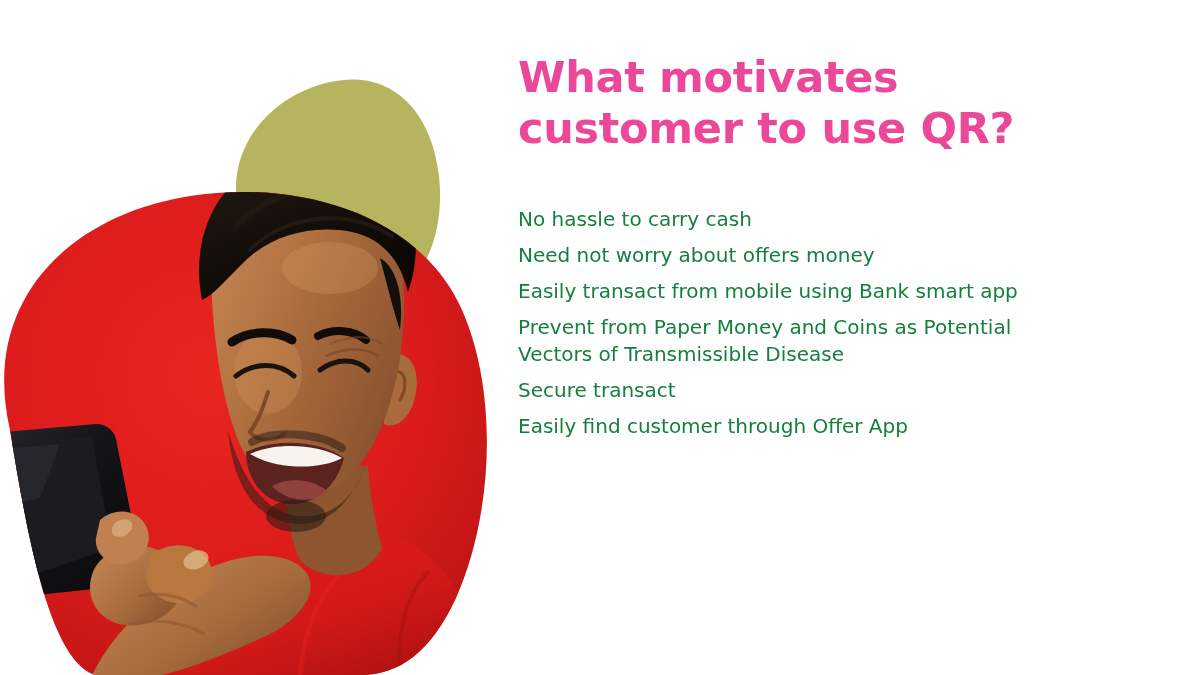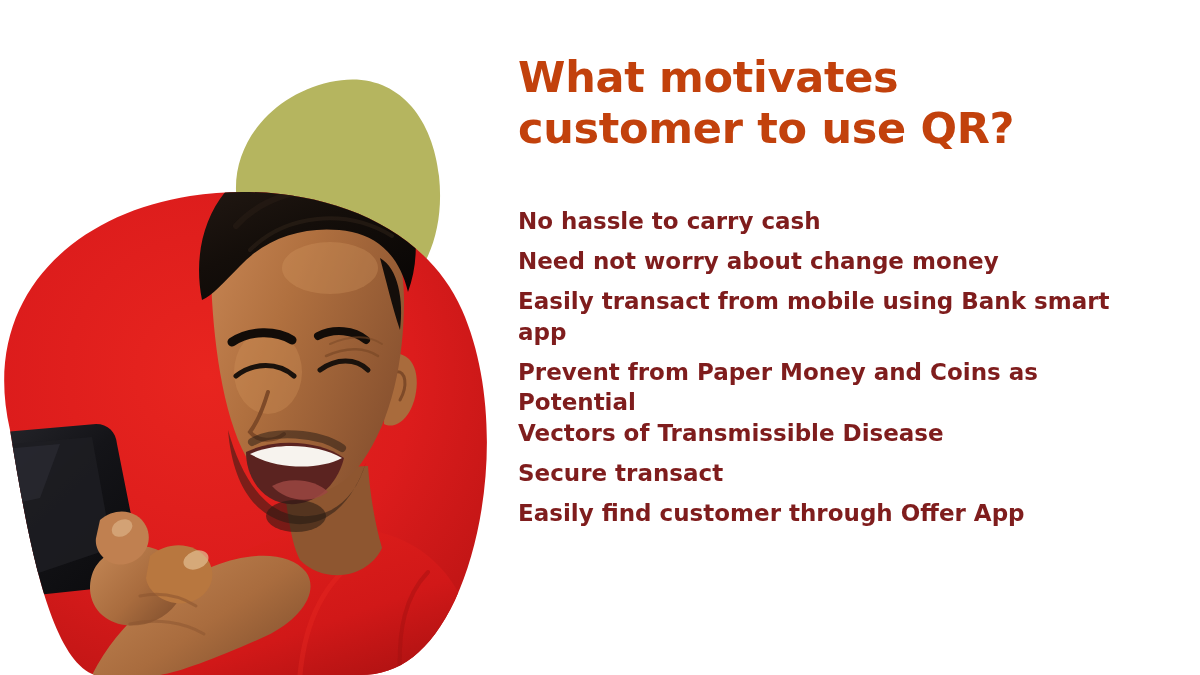--- a/index.html
+++ b/index.html
@@ -17,39 +17,39 @@
   .artwork svg{display:block;}
 
   
   .content{
     position:absolute;left:518px;top:52px;width:620px;
   }
   .headline{
     font-size:43px;
     font-weight:bold;
     line-height:1.18;
-    color:#c2410c;
+    color:#ec4899;
     letter-spacing:-0.3px;
     margin:0;
     white-space:pre-line;
   }
   .bullets{
     list-style:none;
     margin:0;padding:0;
     position:absolute;
     left:518px;
     top:206px;
     width:640px;
   }
   .bullets li{
-    font-size:23px;
+    font-size:20px;
     line-height:1.33;
-    color:#7f1d1d;
+    color:#15803d;
     margin:0 0 9.5px 0;
-    font-weight:700;
+    font-weight:400;
     white-space:pre-line;
   }
   .bullets li:last-child{margin-bottom:0;}
 </style>
 </head>
 <body>
 
 <div class="slide">
 
   <div class="artwork">
@@ -228,21 +228,21 @@
     </svg>
   </div>
 
   <div class="content">
     <h1 class="headline">What motivates
 customer to use QR?</h1>
   </div>
 
   <ul class="bullets">
     <li>No hassle to carry cash</li>
-    <li>Need not worry about change money</li>
+    <li>Need not worry about offers money</li>
     <li>Easily transact from mobile using Bank smart app</li>
     <li>Prevent from Paper Money and Coins as Potential
 Vectors of Transmissible Disease</li>
     <li>Secure transact</li>
     <li>Easily find customer through Offer App</li>
   </ul>
 
 </div>
 
 </body></html>

